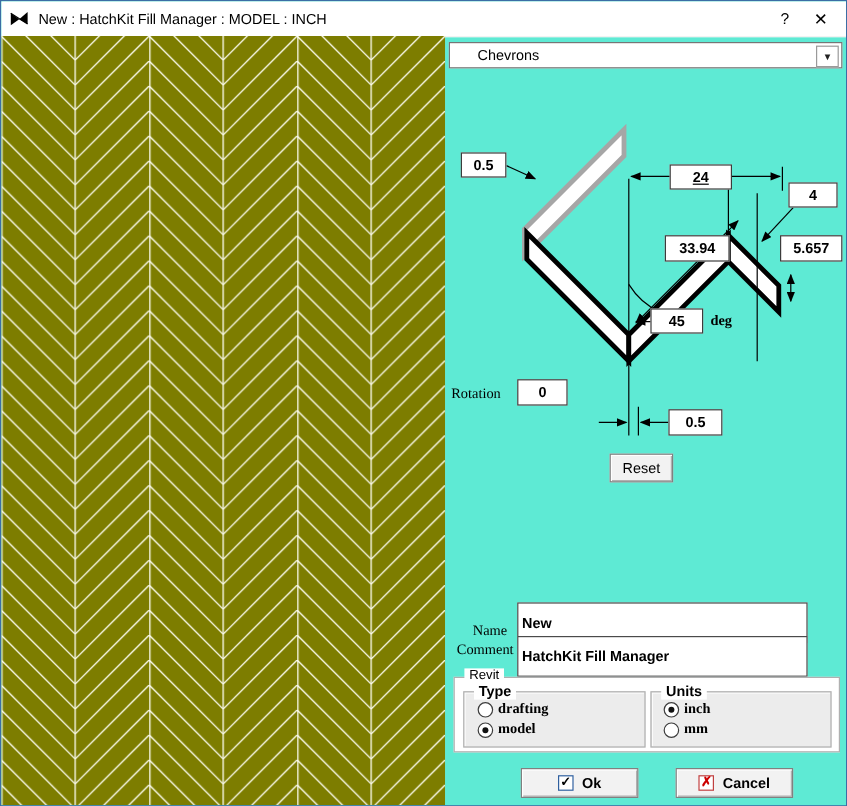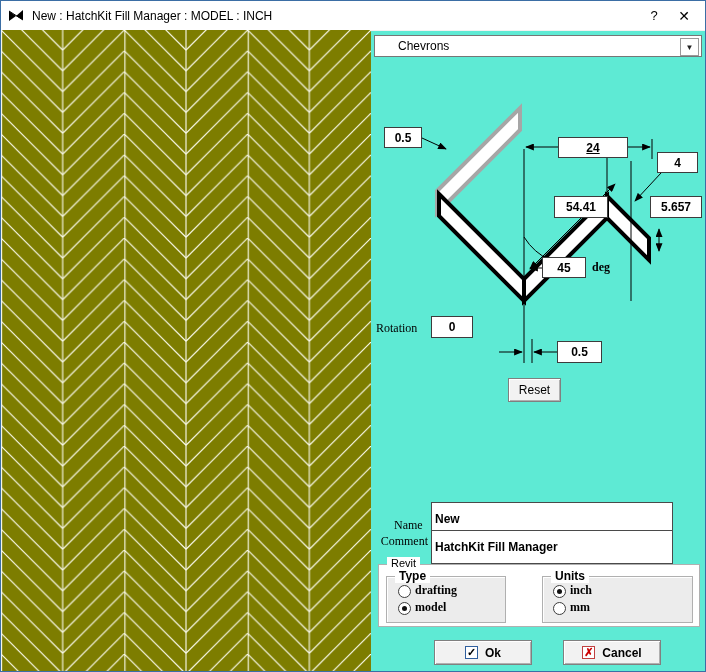--- a/index.html
+++ b/index.html
@@ -108,42 +108,42 @@
       <line x1="658" y1="228" x2="658" y2="250" marker-start="url(#arr)" marker-end="url(#arr)"></line>
       <line x1="556" y1="267" x2="529" y2="267" marker-end="url(#arr)"></line>
       <path d="M523,236 Q533,252 549,259"></path>
       <line x1="498" y1="351" x2="521" y2="351" marker-end="url(#arr)"></line>
       <line x1="556" y1="351" x2="533" y2="351" marker-end="url(#arr)"></line>
       <line x1="421" y1="137" x2="445" y2="148" marker-end="url(#arr)"></line>
     </g>
   </svg>
 
   <div class="dimbox" style="left:383px;top:126px;width:38px;height:21px;">0.5</div>
-  <div class="dimbox" style="left:557px;top:136px;width:70px;height:21px;text-decoration:underline;">24</div>
+  <div class="dimbox" style="left:557px;top:136px;width:52px;height:21px;text-decoration:underline;">24</div>
   <div class="dimbox" style="left:656px;top:151px;width:41px;height:21px;">4</div>
-  <div class="dimbox" style="left:553px;top:195px;width:54px;height:22px;">54.41</div>
+  <div class="dimbox" style="left:553px;top:195px;width:54px;height:22px;">33.94</div>
   <div class="dimbox" style="left:649px;top:195px;width:52px;height:22px;">5.657</div>
   <div class="dimbox" style="left:541px;top:256px;width:44px;height:21px;">45</div>
   <span class="lbl b" style="left:591px;top:259px;">deg</span>
   <div class="dimbox" style="left:556px;top:340px;width:45px;height:22px;">0.5</div>
 
   <span class="lbl" style="left:375px;top:320px;">Rotation</span>
   <div class="dimbox" style="left:430px;top:315px;width:42px;height:22px;">0</div>
 
   <div class="push" style="left:507px;top:377px;width:53px;height:24px;">Reset</div>
 
   <span class="lbl" style="left:393px;top:517px;width:34px;text-align:left;">Name</span>
   <input class="txt" style="left: 430px; top: 501px; width: 242px; height: 19px;" value="New">
   <span class="lbl" style="left:376px;top:533px;width:51px;text-align:right;">Comment</span>
   <input class="txt" style="left: 430px; top: 529px; width: 242px; height: 19px;" value="HatchKit Fill Manager">
 
   <div class="group" style="left:377px;top:563px;width:322px;height:63px;background:#fff;">
     <span class="legend">Revit</span>
 
-    <div class="group" style="left:7px;top:11px;width:120px;height:47px;background:#ececec;">
+    <div class="group" style="left:7px;top:11px;width:152px;height:47px;background:#ececec;">
       <span class="legend b">Type</span>
       <span class="radio" style="left:11px;top:8px;"></span>
       <span class="lbl b" style="left:28px;top:6px;">drafting</span>
       <span class="radio sel" style="left:11px;top:25px;"></span>
       <span class="lbl b" style="left:28px;top:23px;">model</span>
     </div>
 
     <div class="group" style="left:163px;top:11px;width:151px;height:47px;background:#ececec;">
       <span class="legend b">Units</span>
       <span class="radio sel" style="left:10px;top:8px;"></span>

